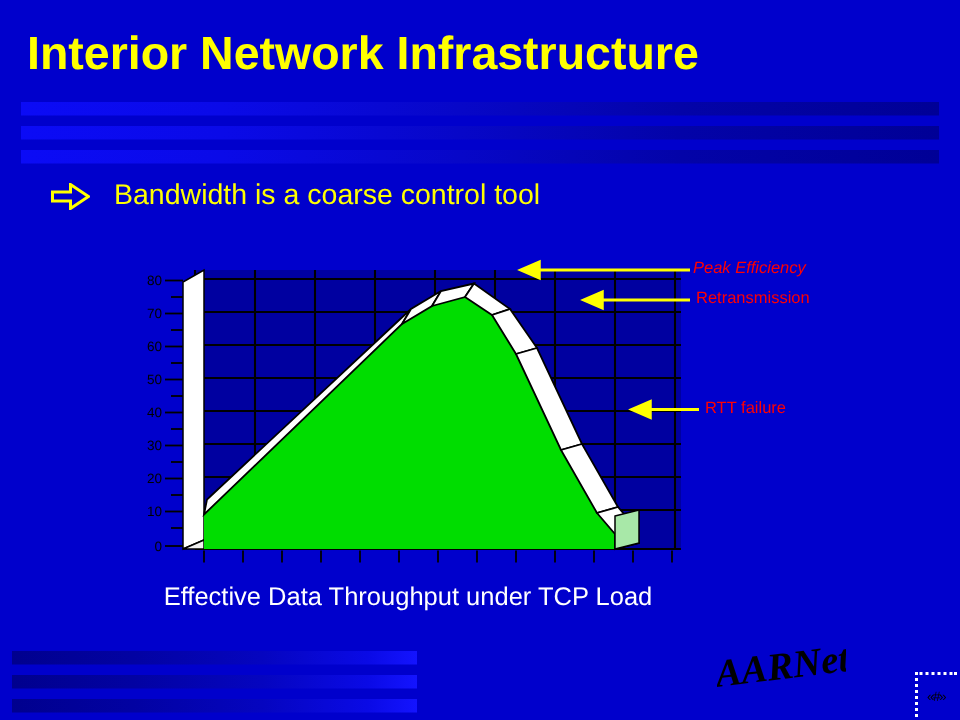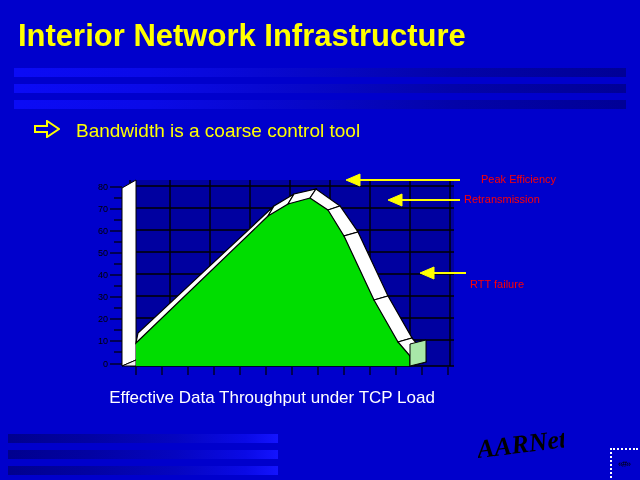--- a/index.html
+++ b/index.html
@@ -61,21 +61,21 @@
     height: 100%;
     background: linear-gradient(to right, #00008e 0%, #0202a2 30%, #0505c0 62%, #0a0ae6 88%, #1414ff 100%);
   }
 
   
   #bullet-row {
     position: absolute;
     left: 34px;
     top: 120px;
     display: flex;
-    align-items: flex-start;
+    align-items: center;
   }
   #bullet-arrow {
     width: 26px;
     height: 18px;
     flex: none;
     margin-right: 16px;
   }
   #bullet-text {
     font-size: 19px;
     color: #ffff00;
@@ -105,23 +105,23 @@
     white-space: nowrap;
   }
 
   
   .annot {
     position: absolute;
     font-size: 11px;
     color: #ff0000;
     white-space: nowrap;
   }
-  #annot-peak   { left: 481px; top: 173px; }
+  #annot-peak   { left: 462px; top: 173px; font-style: italic; }
   #annot-retx   { left: 464px; top: 193px; text-align: right; }
-  #annot-rtt    { left: 470px; top: 278px; }
+  #annot-rtt    { left: 470px; top: 266px; }
 
   
   #logo {
     position: absolute;
     left: 478px;
     top: 428px;
     width: 86px;
     height: 40px;
   }
 

